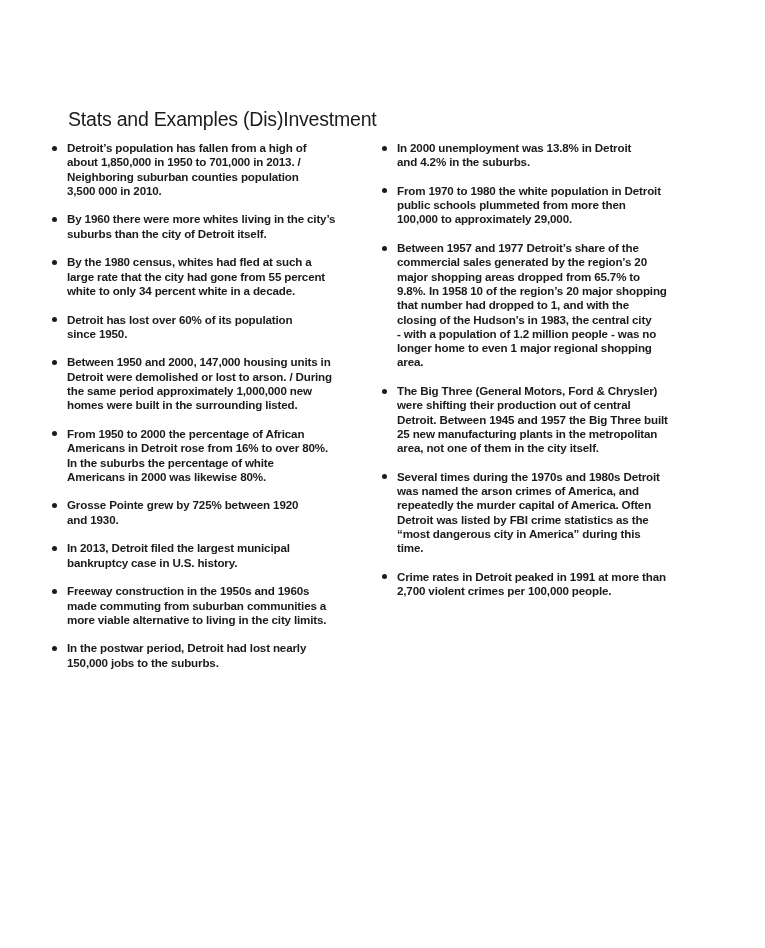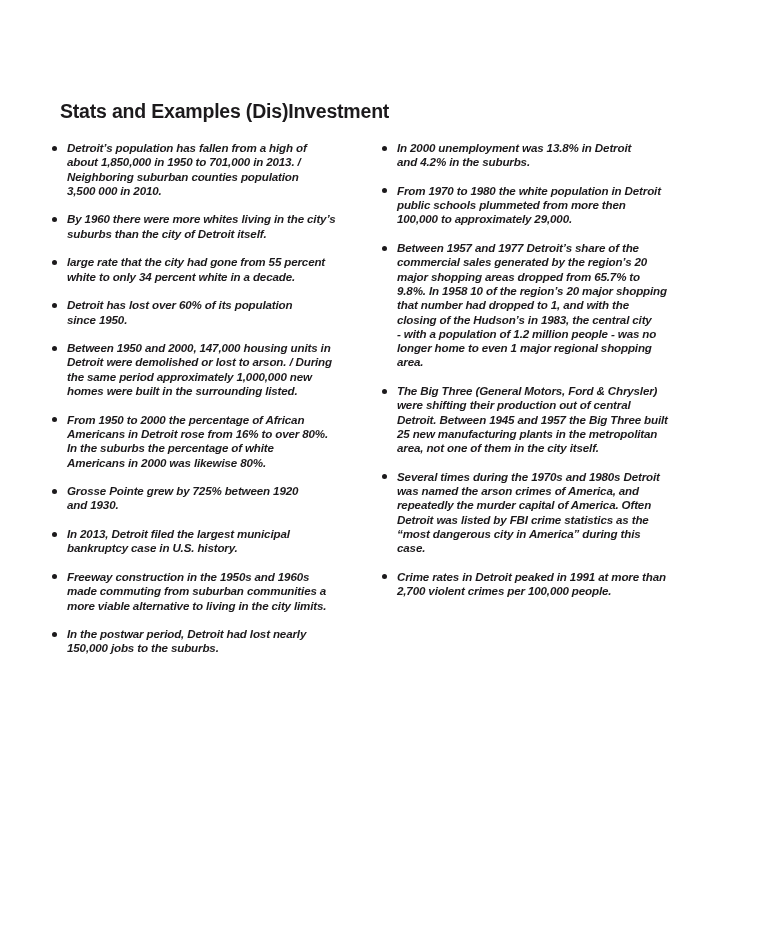--- a/index.html
+++ b/index.html
@@ -12,23 +12,23 @@
       height: 948px;
       position: relative;
       overflow: hidden;
       font-family: "Liberation Sans", "DejaVu Sans", sans-serif;
       color: #1c1a1c;
     }
     .page-title {
       position: absolute;
       left: 52px;
       top: 92px;
-      margin: 8px;
+      margin: 16px;
       font-size: 19.5px;
-      font-weight: bold;
+      font-weight: normal;
       letter-spacing: -0.2px;
       color: #1c1a1c;
     }
     .column {
       position: absolute;
       top: 141px;
       margin: 0;
       padding: 0;
       list-style: none;
     }
@@ -36,21 +36,20 @@
     .col-right { left: 382px; width: 320px; }
     .bullet-item {
       position: relative;
       padding-left: 15px;
       font-size: 11.6px;
       font-weight: bold;
       line-height: 14.3px;
       letter-spacing: -0.15px;
       margin-bottom: 14.3px;
       white-space: nowrap;
-      font-style: italic;
     }
     .bullet-dot {
       position: absolute;
       left: 0;
       top: 4.5px;
       width: 5px;
       height: 5px;
       border-radius: 50%;
       background: #1c1a1c;
     }
@@ -69,20 +68,21 @@
       <span class="line">Neighboring suburban counties population</span>
       <span class="line">3,500 000 in 2010.</span>
     </li>
     <li class="bullet-item">
       <span class="bullet-dot"></span>
       <span class="line">By 1960 there were more whites living in the city’s</span>
       <span class="line">suburbs than the city of Detroit itself.</span>
     </li>
     <li class="bullet-item">
       <span class="bullet-dot"></span>
+      <span class="line">By the 1980 census, whites had fled at such a</span>
       <span class="line">large rate that the city had gone from 55 percent</span>
       <span class="line">white to only 34 percent white in a decade.</span>
     </li>
     <li class="bullet-item">
       <span class="bullet-dot"></span>
       <span class="line">Detroit has lost over 60% of its population</span>
       <span class="line">since 1950.</span>
     </li>
     <li class="bullet-item">
       <span class="bullet-dot"></span>
@@ -152,20 +152,20 @@
       <span class="line">25 new manufacturing plants in the metropolitan</span>
       <span class="line">area, not one of them in the city itself.</span>
     </li>
     <li class="bullet-item">
       <span class="bullet-dot"></span>
       <span class="line">Several times during the 1970s and 1980s Detroit</span>
       <span class="line">was named the arson crimes of America, and</span>
       <span class="line">repeatedly the murder capital of America. Often</span>
       <span class="line">Detroit was listed by FBI crime statistics as the</span>
       <span class="line">“most dangerous city in America” during this</span>
-      <span class="line">case.</span>
+      <span class="line">time.</span>
     </li>
     <li class="bullet-item">
       <span class="bullet-dot"></span>
       <span class="line">Crime rates in Detroit peaked in 1991 at more than</span>
       <span class="line">2,700 violent crimes per 100,000 people.</span>
     </li>
   </ul>
 
 </body></html>

